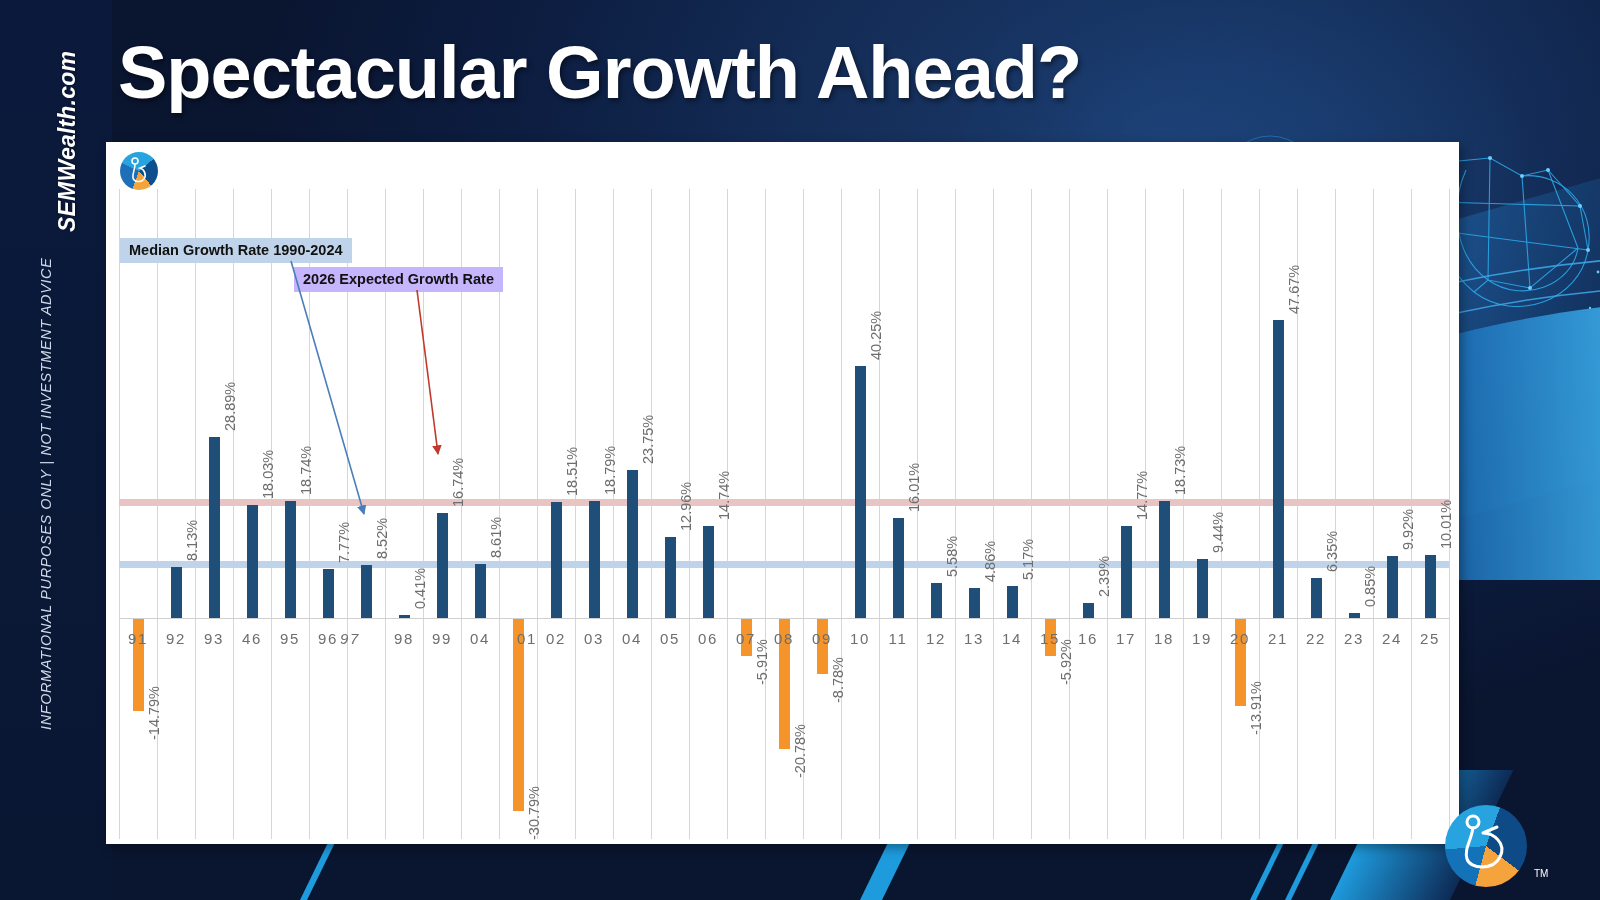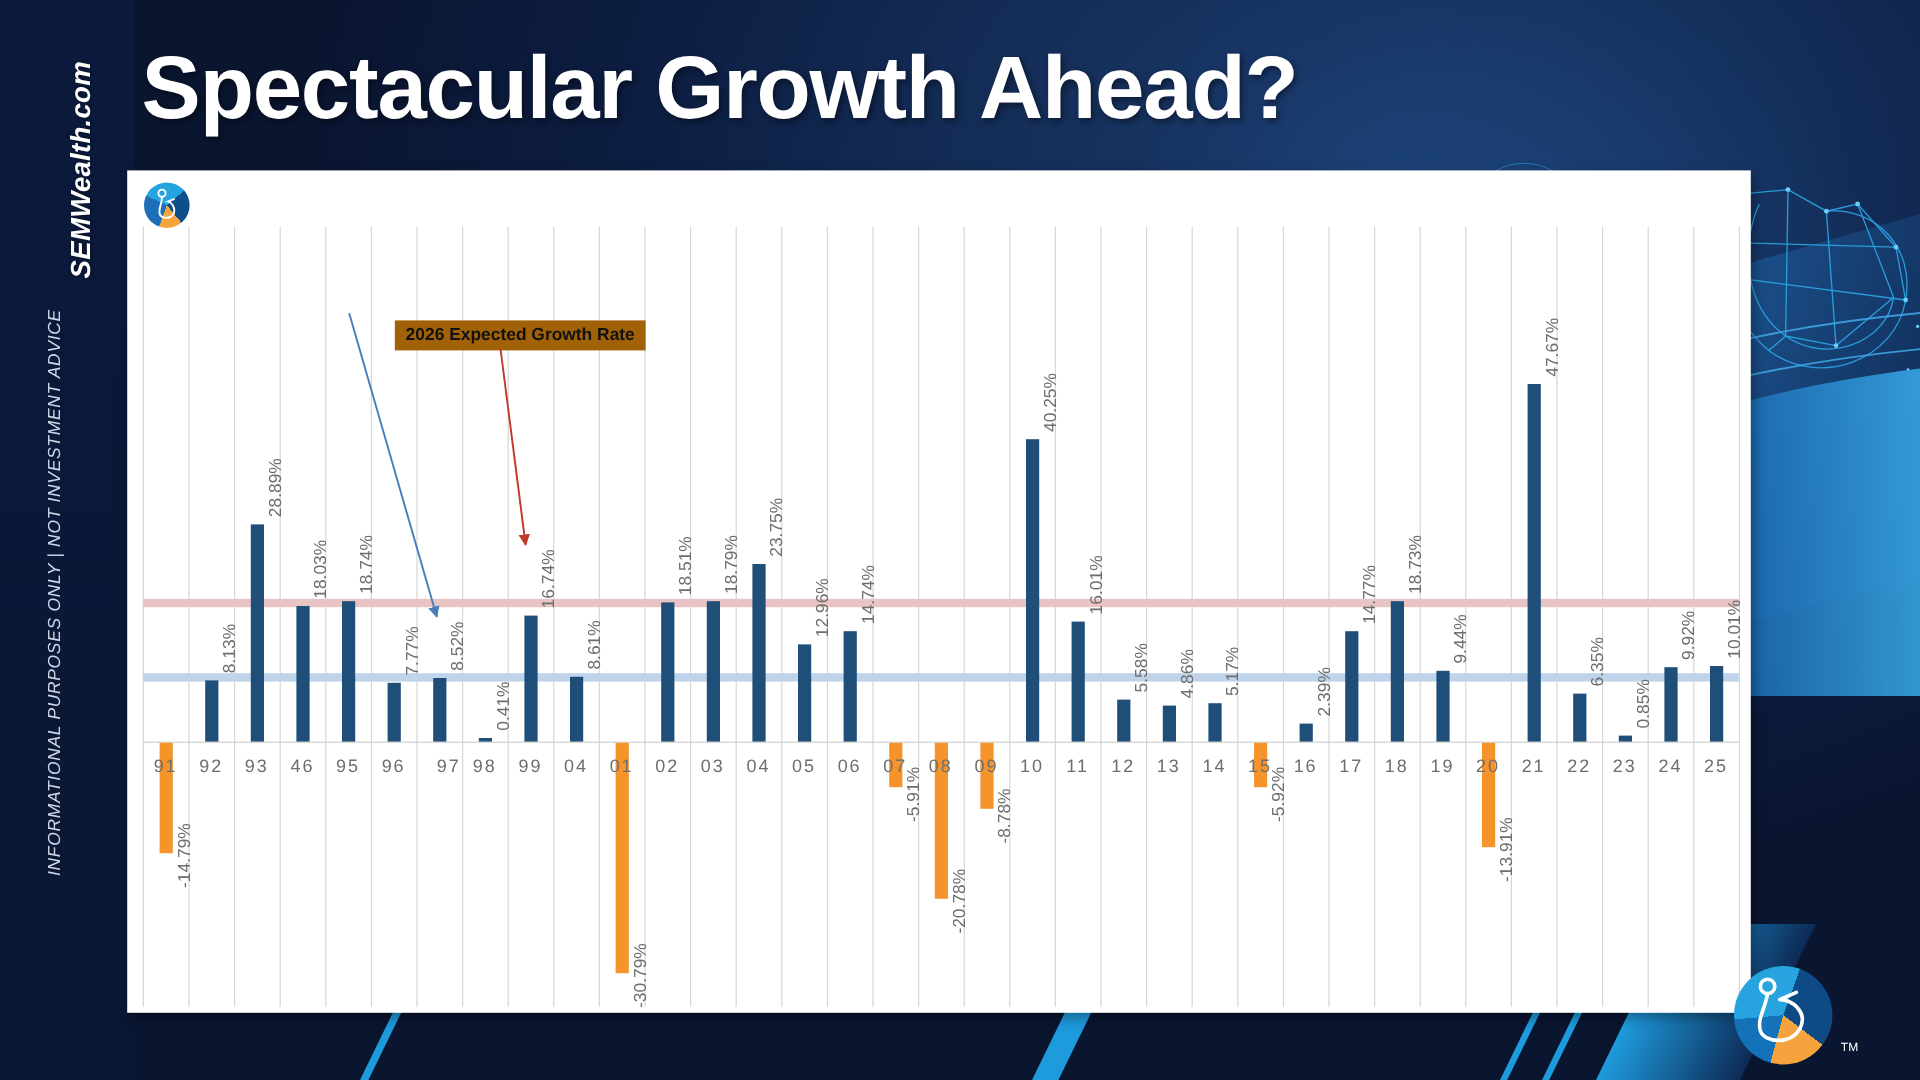--- a/index.html
+++ b/index.html
@@ -138,21 +138,21 @@
   }
 
   
   .callout {
     position: absolute;
     font-size: 14.5px; font-weight: 700; color: #111;
     padding: 4px 9px 5px 9px;
     white-space: nowrap;
   }
   #callout-median { background: #bfd4ea; }
-  #callout-expected { background: #a16207; margin-left: 35px; }
+  #callout-expected { background: #c4b5fd; }
 
   #callout-svg { position: absolute; left: 0; top: 0; width: 1353px; height: 702px; pointer-events: none; }
 
   
   #sem-logo-big {
     position: absolute; left: 1445px; top: 805px;
     width: 82px; height: 82px; border-radius: 50%;
     background: conic-gradient(from 195deg, #1472b9 0deg 70deg, #27a3e0 70deg 185deg, #0d4a86 185deg 292deg, #f5a33c 292deg 360deg);
   }
   #logo-tm {
@@ -364,25 +364,25 @@
         <div class="val-label" style="left: 1281px; top: 360.987px;">9.92%</div>
         <div class="val-label" style="left: 1319px; top: 360.424px;">10.01%</div>
       </div>
     <div id="x-labels">
         <div class="x-label" style="left: 0px; width: 38px; top: 441px;">91</div>
         <div class="x-label" style="left: 38px; width: 38px; top: 441px;">92</div>
         <div class="x-label" style="left: 76px; width: 38px; top: 441px;">93</div>
         <div class="x-label" style="left: 114px; width: 38px; top: 441px;">46</div>
         <div class="x-label" style="left: 152px; width: 38px; top: 441px;">95</div>
         <div class="x-label" style="left: 190px; width: 38px; top: 441px;">96</div>
-        <div class="x-label" style="left: 236px; width: 38px; top: 441px;">97</div>
+        <div class="x-label" style="left: 212px; width: 38px; top: 441px; font-style: italic;">97</div>
         <div class="x-label" style="left: 266px; width: 38px; top: 441px;">98</div>
         <div class="x-label" style="left: 304px; width: 38px; top: 441px;">99</div>
         <div class="x-label" style="left: 342px; width: 38px; top: 441px;">04</div>
-        <div class="x-label" style="left: 380px; width: 38px; top: 441px;">01</div>
+        <div class="x-label" style="left: 380px; width: 38px; top: 441px; text-align: right;">01</div>
         <div class="x-label" style="left: 418px; width: 38px; top: 441px;">02</div>
         <div class="x-label" style="left: 456px; width: 38px; top: 441px;">03</div>
         <div class="x-label" style="left: 494px; width: 38px; top: 441px;">04</div>
         <div class="x-label" style="left: 532px; width: 38px; top: 441px;">05</div>
         <div class="x-label" style="left: 570px; width: 38px; top: 441px;">06</div>
         <div class="x-label" style="left: 608px; width: 38px; top: 441px;">07</div>
         <div class="x-label" style="left: 646px; width: 38px; top: 441px;">08</div>
         <div class="x-label" style="left: 684px; width: 38px; top: 441px;">09</div>
         <div class="x-label" style="left: 722px; width: 38px; top: 441px;">10</div>
         <div class="x-label" style="left: 760px; width: 38px; top: 441px;">11</div>
@@ -396,20 +396,21 @@
         <div class="x-label" style="left: 1064px; width: 38px; top: 441px;">19</div>
         <div class="x-label" style="left: 1102px; width: 38px; top: 441px;">20</div>
         <div class="x-label" style="left: 1140px; width: 38px; top: 441px;">21</div>
         <div class="x-label" style="left: 1178px; width: 38px; top: 441px;">22</div>
         <div class="x-label" style="left: 1216px; width: 38px; top: 441px;">23</div>
         <div class="x-label" style="left: 1254px; width: 38px; top: 441px;">24</div>
         <div class="x-label" style="left: 1292px; width: 38px; top: 441px;">25</div>
       </div>
   </div>
 
+  <div class="callout" id="callout-median" style="left:14px; top:96px;">Median Growth Rate 1990-2024</div>
   <div class="callout" id="callout-expected" style="left:188px; top:125px;">2026 Expected Growth Rate</div>
 
   <svg id="callout-svg">
     <defs>
       <marker id="arrowBlue" markerWidth="7" markerHeight="7" refX="5.4" refY="3" orient="auto">
         <path d="M0,0 L6,3 L0,6 z" fill="#4a7ebb"></path>
       </marker>
       <marker id="arrowRed" markerWidth="7" markerHeight="7" refX="5.4" refY="3" orient="auto">
         <path d="M0,0 L6,3 L0,6 z" fill="#c0392b"></path>
       </marker>

